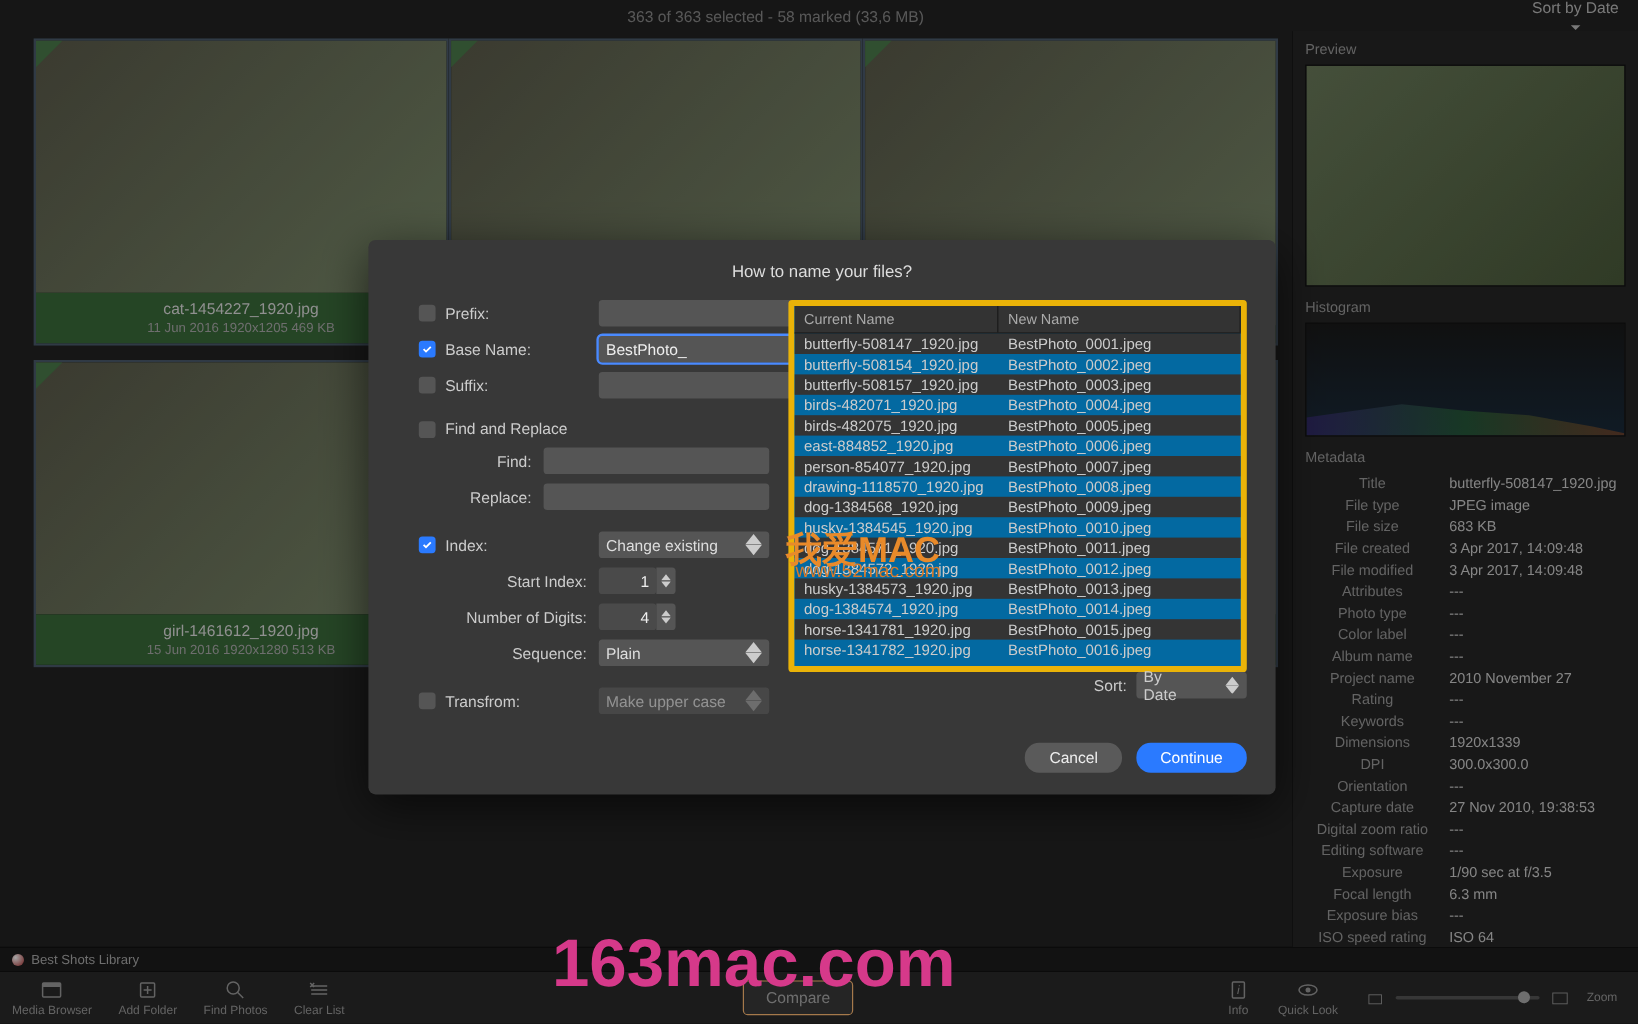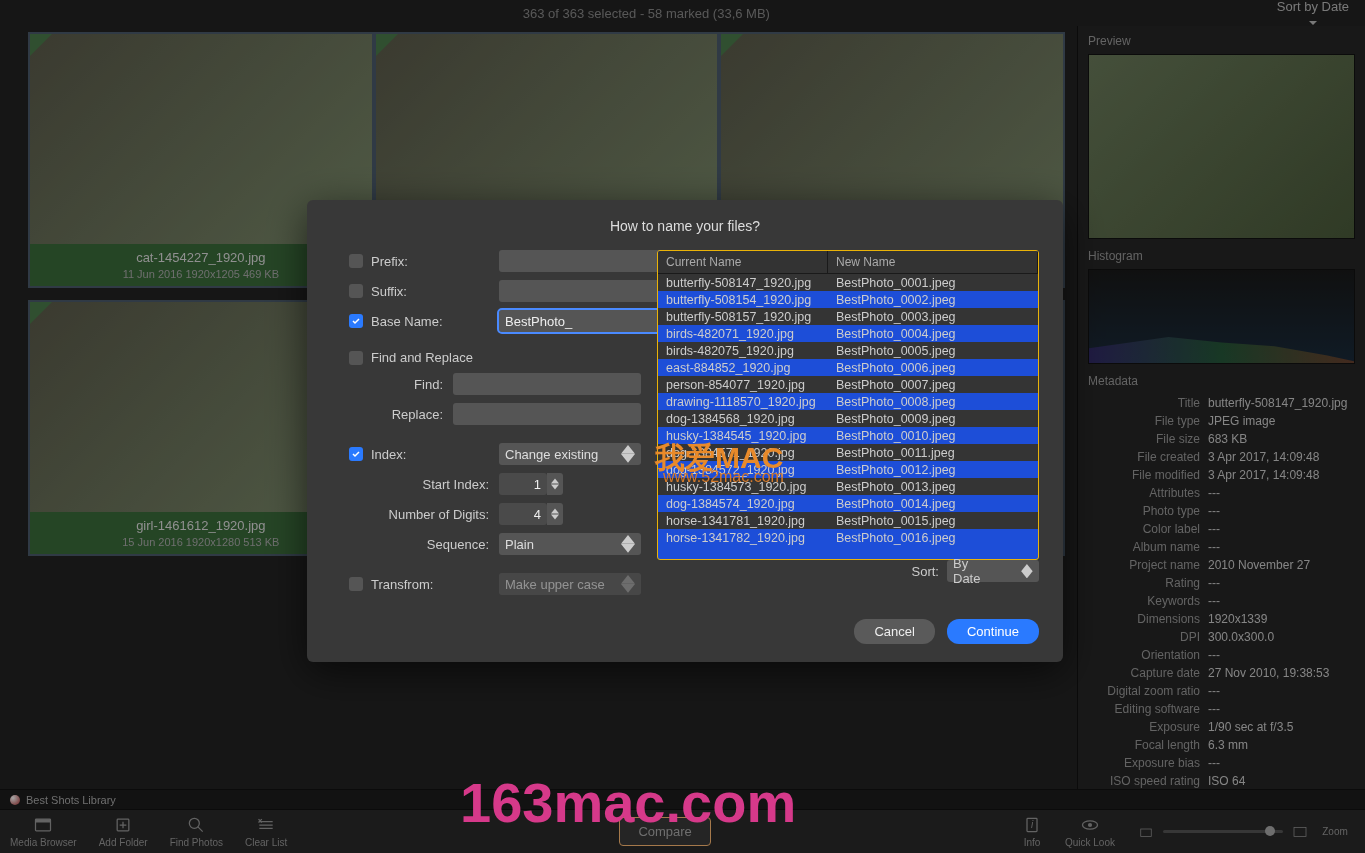--- a/index.html
+++ b/index.html
@@ -20,21 +20,21 @@
 .thumb .cap { background: #3a6a3a; padding: 6px; text-align: center; font-size: 11px; color: #ddd; }
 .thumb .cap .fn { font-size: 13px; margin-bottom: 3px; }
 .thumb .cap .meta { color: #aaa; }
 
 .sidepanel { width: 288px; background: #262626; border-left: 1px solid #111; padding: 8px 10px; overflow: auto; font-size: 12px; }
 .sidepanel h4 { font-size: 12px; font-weight: normal; color: #999; margin-bottom: 6px; }
 .preview-box { height: 185px; background: linear-gradient(135deg, #6a7a5a, #4a5a3a); margin-bottom: 10px; border: 1px solid #111; }
 .histo-box { height: 95px; background: linear-gradient(to top, #1a2a3a, #1a1a1a); margin-bottom: 10px; position: relative; border: 1px solid #111; }
 .histo-box .r { position: absolute; bottom: 0; left: 0; right: 0; height: 40%; background: linear-gradient(to right, #3a2a7a, #2a6a3a, #8a4a2a); clip-path: polygon(0 100%, 0 60%, 10% 50%, 30% 30%, 50% 45%, 70% 55%, 90% 80%, 100% 95%, 100% 100%); opacity: .7; }
 .meta-list .row { display: flex; padding: 2px 0; }
-.meta-list .k { width: 120px; text-align: right; color: #999; padding-right: 8px; }
+.meta-list .k { width: 120px; text-align: center; color: #999; padding-right: 8px; }
 .meta-list .v { color: #ccc; flex: 1; }
 
 .library-bar { height: 20px; background: #1c1c1c; border-top: 1px solid #111; display: flex; align-items: center; padding: 0 10px; font-size: 11px; color: #aaa; }
 .library-bar .dot { width: 10px; height: 10px; border-radius: 50%; background: radial-gradient(circle at 30% 30%, #fff, #a33); margin-right: 6px; }
 
 .bottombar { height: 44px; background: #2a2a2a; border-top: 1px solid #111; display: flex; align-items: center; padding: 0 10px; }
 .bb-btn { display: flex; flex-direction: column; align-items: center; margin-right: 22px; cursor: pointer; color: #999; }
 .bb-btn svg { width: 22px; height: 20px; }
 .bb-btn span { font-size: 10px; margin-top: 2px; }
 .bb-spacer { flex: 1; }
@@ -56,21 +56,21 @@
 .frow input[type=text] { flex: 1; background: #555; border: none; border-radius: 3px; padding: 4px 6px; color: #eee; font-size: 13px; height: 22px; }
 .frow input.hl { outline: 2px solid #4a8aff; }
 .frow .sel { flex: 1; background: #555; border-radius: 3px; padding: 3px 6px; display: flex; justify-content: space-between; align-items: center; height: 22px; color: #ddd; }
 .frow .sel.dis { opacity: .55; }
 .frow .spin { display: flex; }
 .frow .spin input { width: 48px; text-align: right; background: #4a4a4a; }
 .frow .spin .ar { width: 16px; background: #555; border-radius: 0 3px 3px 0; display: flex; flex-direction: column; justify-content: center; align-items: center; height: 22px; }
 .arrows svg { width: 8px; height: 6px; }
 
 .table-col { flex: 1; display: flex; flex-direction: column; }
-.nametable { flex: 1; background: #1d4ed8; border: 1px solid #eab308; border-radius: 3px; overflow: hidden; max-height: 310px; }
+.nametable { flex: 1; background: #0369a1; border: 5px solid #eab308; border-radius: 3px; overflow: hidden; max-height: 310px; }
 .nametable .hdr { display: flex; background: #333; border-bottom: 1px solid #1a1a1a; }
 .nametable .hdr > div { padding: 4px 8px; font-size: 12px; color: #aaa; border-right: 1px solid #1a1a1a; }
 .nametable .rows { overflow-y: auto; max-height: 280px; }
 .nametable .rw { display: flex; font-size: 12.5px; }
 .nametable .rw:nth-child(odd) { background: #343434; }
 .nametable .rw > div { padding: 1.5px 8px; overflow: hidden; white-space: nowrap; }
 .c1 { width: 170px; }
 .c2 { flex: 1; }
 
 .sort-row { display: flex; justify-content: flex-end; align-items: center; gap: 8px; font-size: 13px; }
@@ -324,32 +324,32 @@
 <div class="dialog">
   <h3>How to name your files?</h3>
   <div class="dialog-body">
     <div class="form-col">
       <div class="frow">
         <div class="cb"></div>
         <div style="flex:0 0 128px">Prefix:</div>
         <input type="text" style="">
       </div>
       <div class="frow">
-        <div class="cb"></div>
-        <div style="flex:0 0 128px">Suffix:</div>
-        <input type="text" style="">
-      </div>
-      <div class="frow">
         <div class="cb on">
             <svg viewBox="0 0 10 10">
               <path d="M2 5 L4 7 L8 3" fill="none" stroke="#fff" stroke-width="1.5"></path>
             </svg>
           </div>
         <div style="flex:0 0 128px">Base Name:</div>
         <input type="text" class="hl" value="BestPhoto_" style="">
+      </div>
+      <div class="frow">
+        <div class="cb"></div>
+        <div style="flex:0 0 128px">Suffix:</div>
+        <input type="text" style="">
       </div>
       <div style="height:10px"></div>
       <div class="frow">
         <div class="cb"></div>
         <div>Find and Replace</div>
       </div>
       <div class="frow">
         <div class="nocb">Find:</div>
         <input type="text" style="">
       </div>

